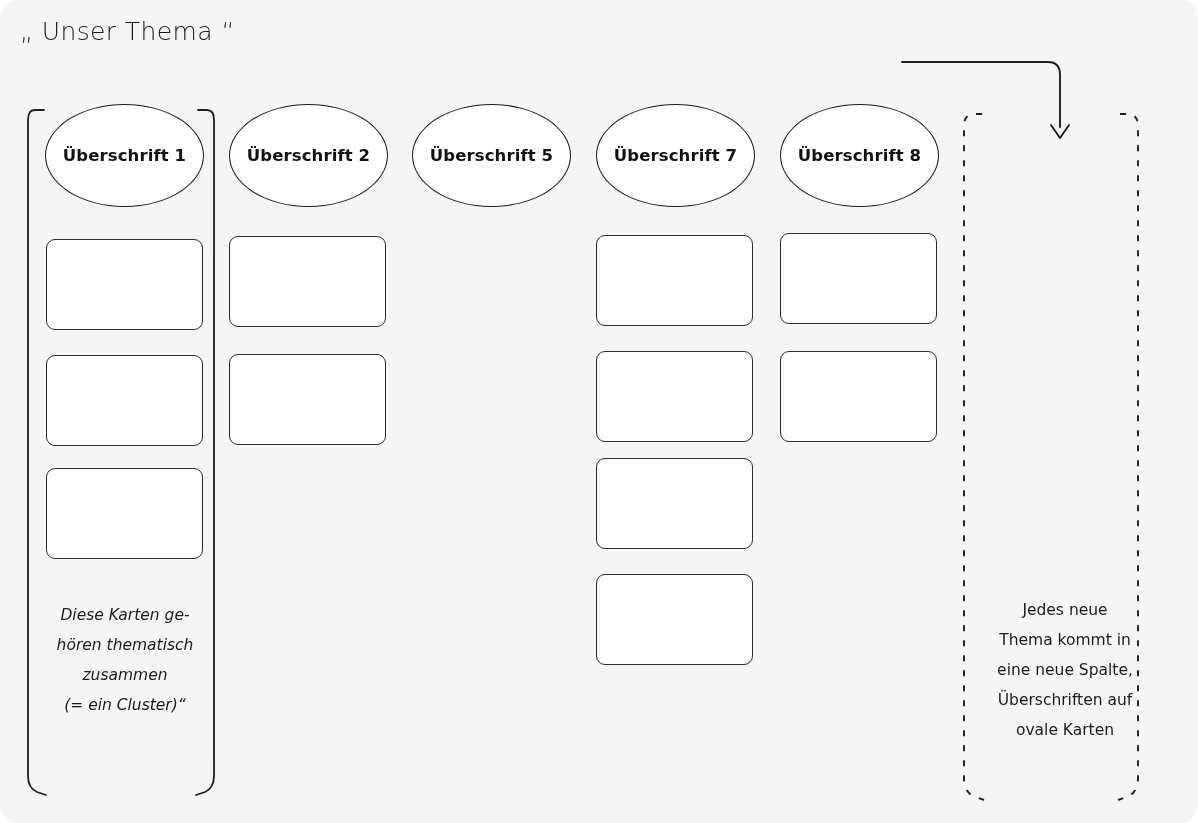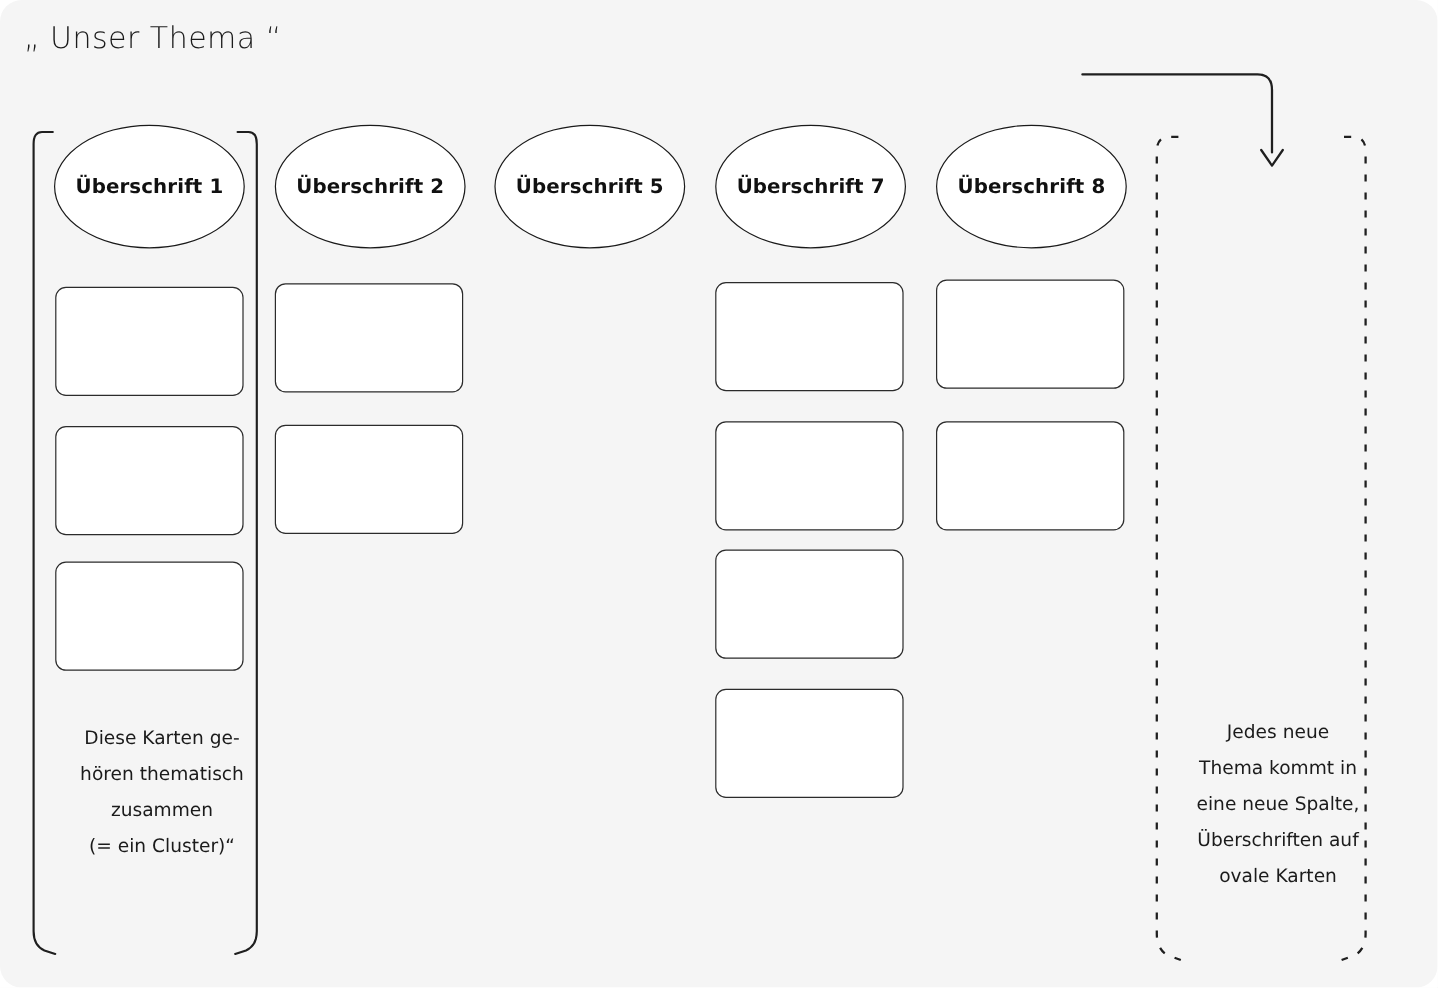--- a/index.html
+++ b/index.html
@@ -117,21 +117,21 @@
     </svg>
   </div>
 
   <div class="column" style="left:0;">
     <div class="oval" style="left:45px; top:104px; width:159px; height:103px;">
       <span class="oval-label">Überschrift 1</span>
     </div>
     <div class="card" style="left:46px; top:239px; width:157px; height:91px;"></div>
     <div class="card" style="left:46px; top:355px; width:157px; height:91px;"></div>
     <div class="card" style="left:46px; top:468px; width:157px; height:91px;"></div>
-    <div class="annotation" style="left:40px; top:600px; width:190px;">Diese Karten ge-
+    <div class="annotation" style="left:30px; top:600px; width:190px;font-style:italic;">Diese Karten ge-
 hören thematisch
 zusammen
 (= ein Cluster)“</div>
   </div>
 
   <div class="column" style="left:0;">
     <div class="oval" style="left:229px; top:104px; width:159px; height:103px;">
       <span class="oval-label">Überschrift 2</span>
     </div>
     <div class="card" style="left:229px; top:236px; width:157px; height:91px;"></div>

